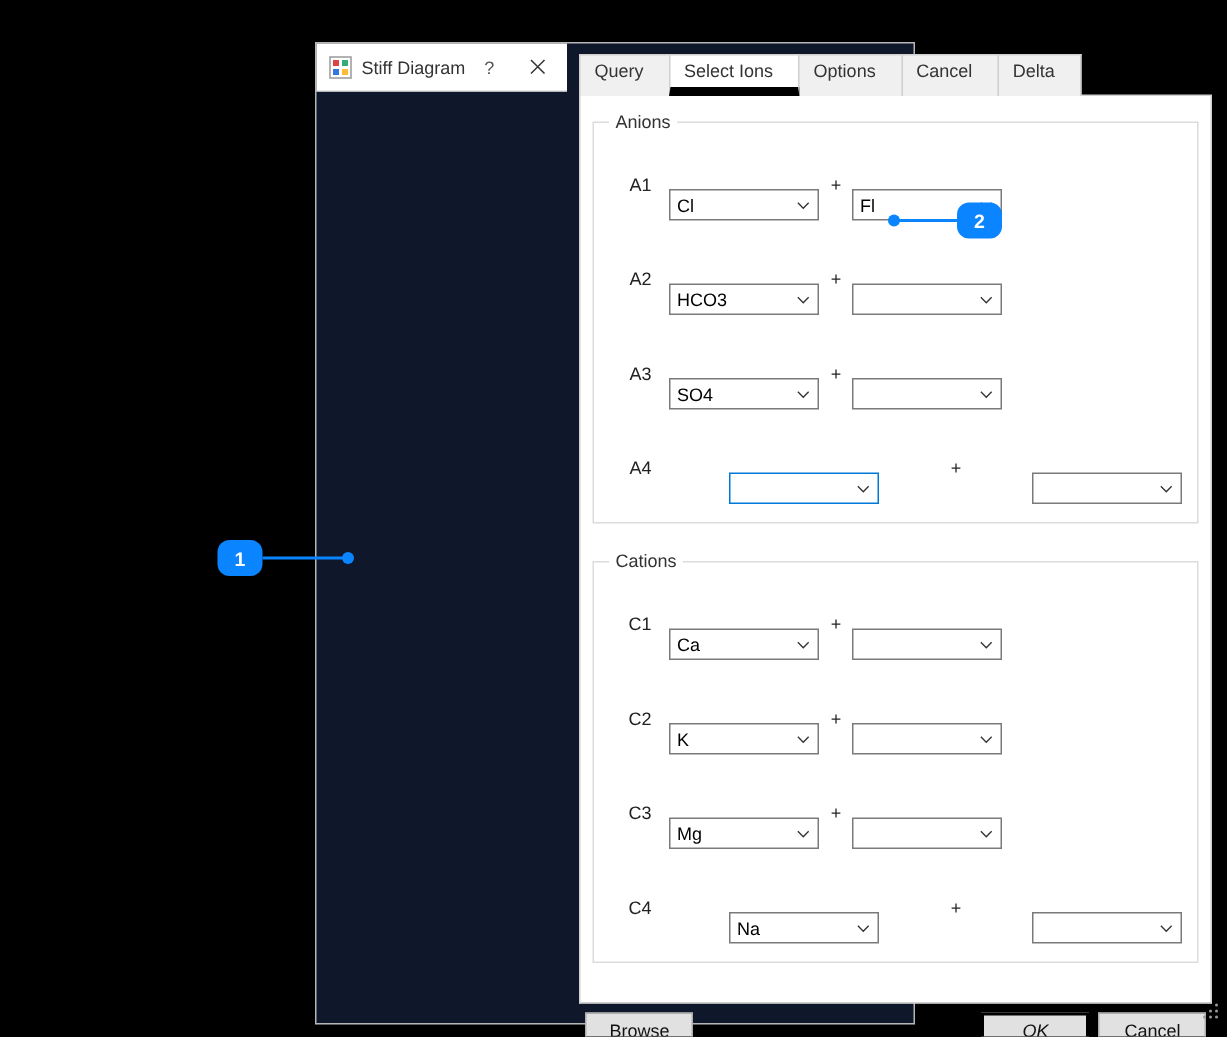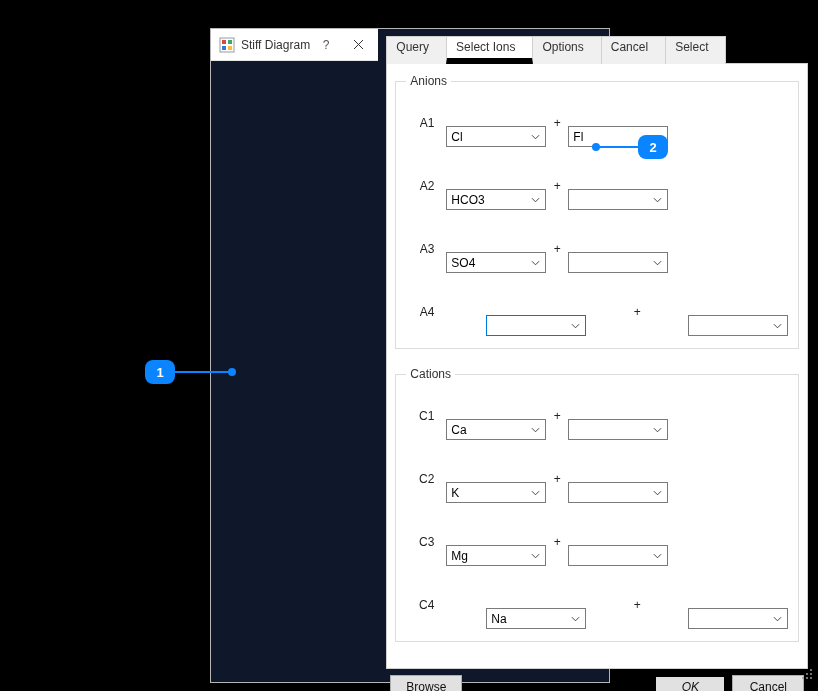--- a/index.html
+++ b/index.html
@@ -201,21 +201,21 @@
         </svg>
     </div>
   </div>
 
   <div class="client">
     <div class="tabs">
       <div class="tab"><span>Query</span></div>
       <div class="tab active"><span>Select Ions</span></div>
       <div class="tab"><span>Options</span></div>
       <div class="tab"><span>Cancel</span></div>
-      <div class="tab"><span>Select</span></div>
+      <div class="tab"><span>Delta</span></div>
     </div>
 
     <div class="tabpage">
 
       <fieldset class="group">
         <legend>Anions</legend>
 
         <div class="row">
           <div class="rlabel">A1</div>
           <div class="combo">

